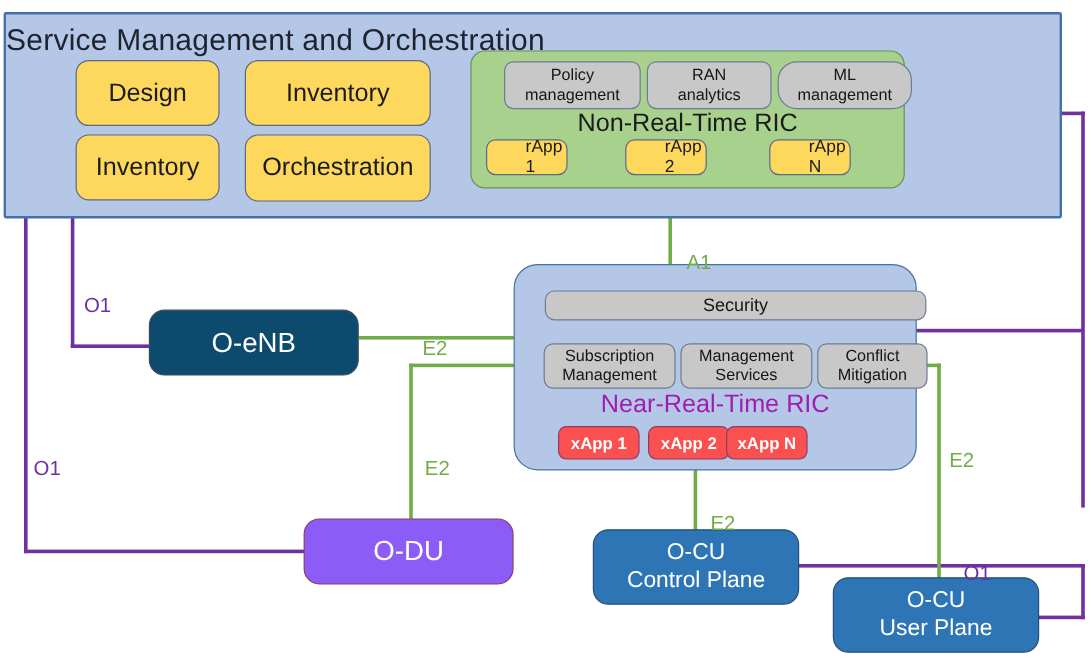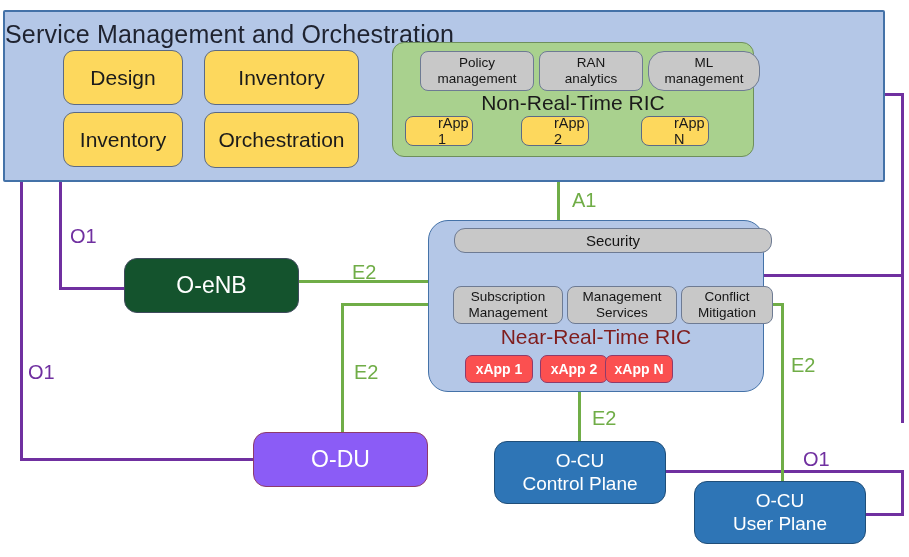--- a/index.html
+++ b/index.html
@@ -19,23 +19,24 @@
   }
   .abs { position: absolute; box-sizing: border-box; }
 
   
   .line { position: absolute; }
   .line.purple { background: #7030A0; }
   .line.green  { background: #70AD47; }
 
   .conn-label {
     position: absolute;
-    font-size: 20px;
+    font-size: 17px;
     line-height: 1;
     white-space: nowrap;
+    margin-top: 20px;
   }
   .conn-label.purple { color: #7030A0; }
   .conn-label.green  { color: #70AD47; }
 
   
   #smo {
     left: 3px; top: 10px; width: 882px; height: 172px;
     background: #B4C7E7;
     border: 2px solid #4472A8;
     border-radius: 2px;
@@ -87,39 +88,39 @@
 
   
   #nearrt {
     left: 428px; top: 220px; width: 336px; height: 172px;
     background: #B4C7E7;
     border: 1.8px solid #4472A8;
     border-radius: 20px;
   }
   #nearrt-title {
     position: absolute; left: 0; top: 104px; width: 100%;
-    text-align: center; font-size: 21px; color: #7f1d1d;
+    text-align: center; font-size: 21px; color: #a21caf;
   }
   .xapp {
     background: #FB5050;
     border: 1.5px solid #8E3B6B;
     border-radius: 7px;
     display: flex; align-items: center; justify-content: center;
     font-size: 14px; color: #ffffff; font-weight: bold;
   }
 
   
   .node {
     border-radius: 13px;
     display: flex; flex-direction: column;
     align-items: center; justify-content: center;
     color: #ffffff; text-align: center;
     line-height: 1.18;
   }
-  .node.dark  { background: #14532d; border: 1.6px solid #3F4A5C; }
+  .node.dark  { background: #0c4a6e; border: 1.6px solid #3F4A5C; }
   .node.red   { background: #8b5cf6; border: 1.6px solid #8E3B6B; }
   .node.blue  { background: #2E75B6; border: 1.6px solid #1F4E79; }
 </style>
 </head>
 <body>
 
 <div id="canvas">
 
   <div class="line green abs" style="left:557px; top:130px; width:3px; height:92px;"></div>
 
@@ -187,21 +188,21 @@
       <span>rApp 2</span>
     </div>
     <div class="rapp abs" style="left:248px; top:73px; width:68px; height:30px;">
       <span>rApp N</span>
     </div>
   </div>
 
   <div id="nearrt" class="abs">
     <div id="nearrt-title">Near-Real-Time RIC</div>
 
-    <div class="graybox abs" style="left:9px; top:7px; width:318px; height:25px; font-size:15px;border-radius:11px;">
+    <div class="graybox abs" style="left:9px; top:21px; width:318px; height:25px; font-size:15px;">
       <span>Security</span>
     </div>
 
     <div class="graybox abs" style="left:8px; top:65px; width:110px; height:38px;">
       <span>Subscription</span>
       <span>Management</span>
     </div>
     <div class="graybox abs" style="left:122px; top:65px; width:110px; height:38px;">
       <span>Management</span>
       <span>Services</span>

